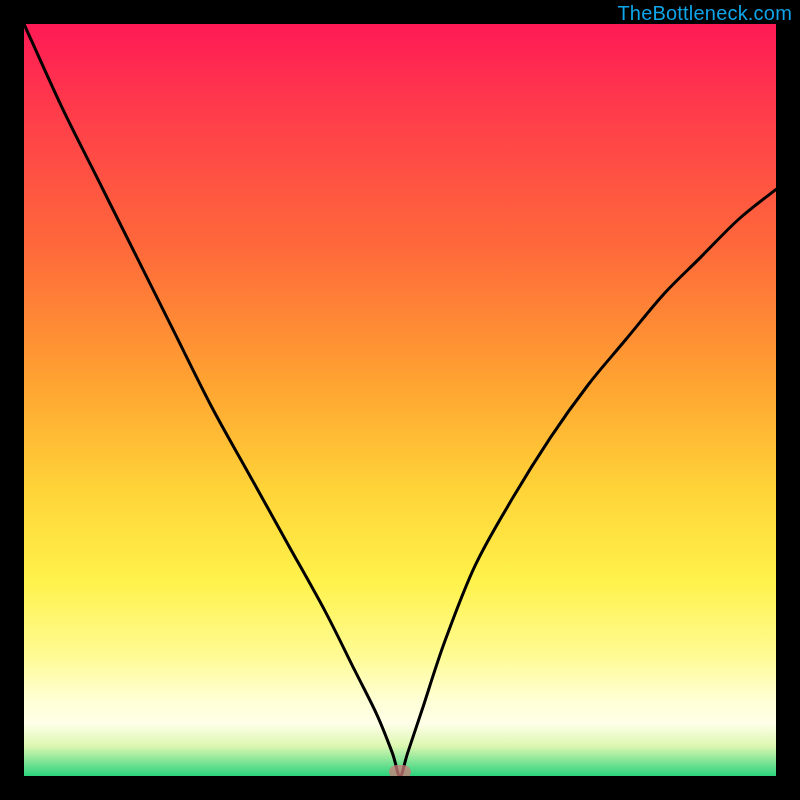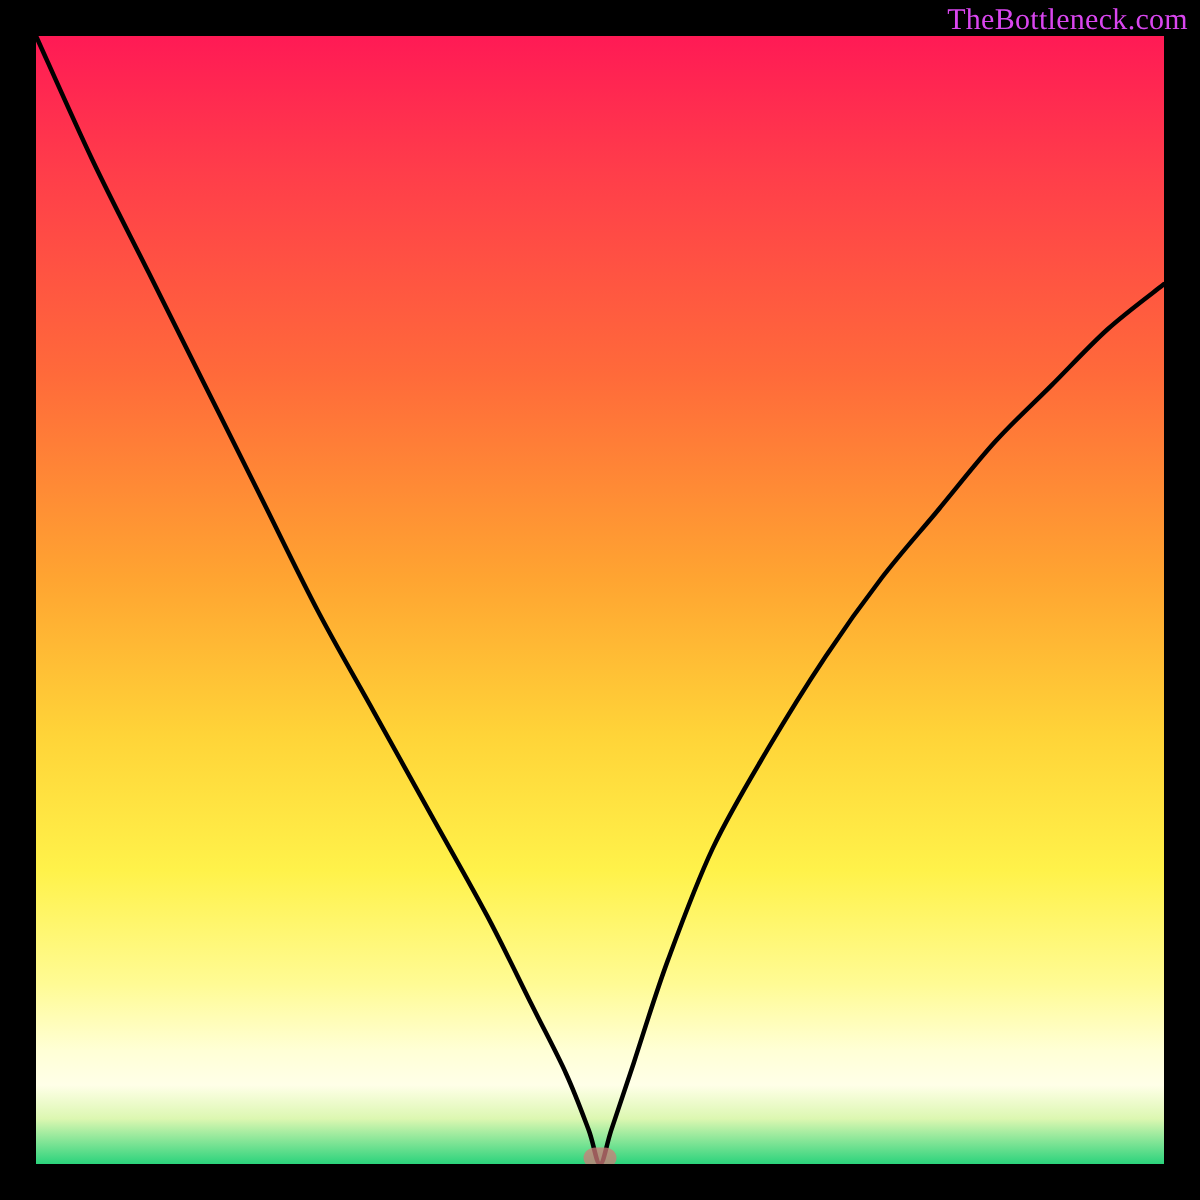--- a/index.html
+++ b/index.html
@@ -55,24 +55,24 @@
     height: 14px;
     border-radius: 8px / 7px;
     background: #cf7b79;
     opacity: 0.75;
     transform: translate(-50%, -50%);
   }
   .watermark {
     position: absolute;
     top: 2px;
     right: 8px;
-    font-family: Liberation Serif, serif;
+    font-family: Liberation Sans, sans-serif;
     font-size: 20px;
     letter-spacing: 0.2px;
-    color: #d946ef;
+    color: #0ea5e9;
     user-select: none;
   }
 </style>
 </head>
 <body>
 
 <div class="frame">
   <div class="watermark">TheBottleneck.com</div>
 
   <div class="plot-area">

